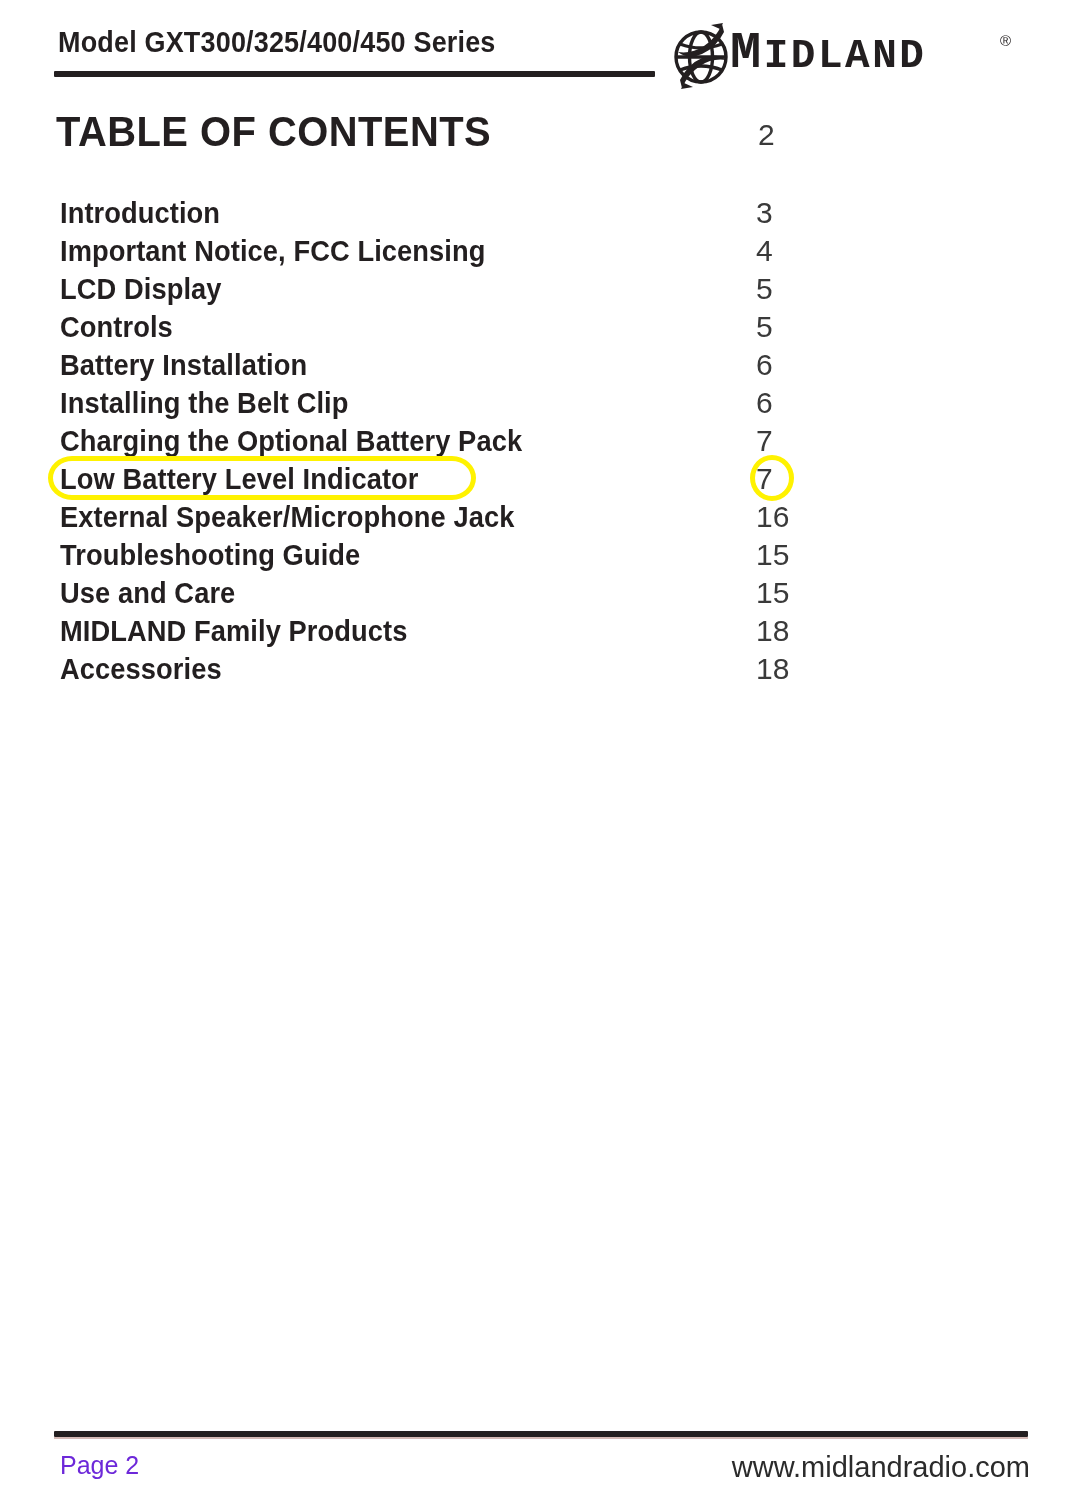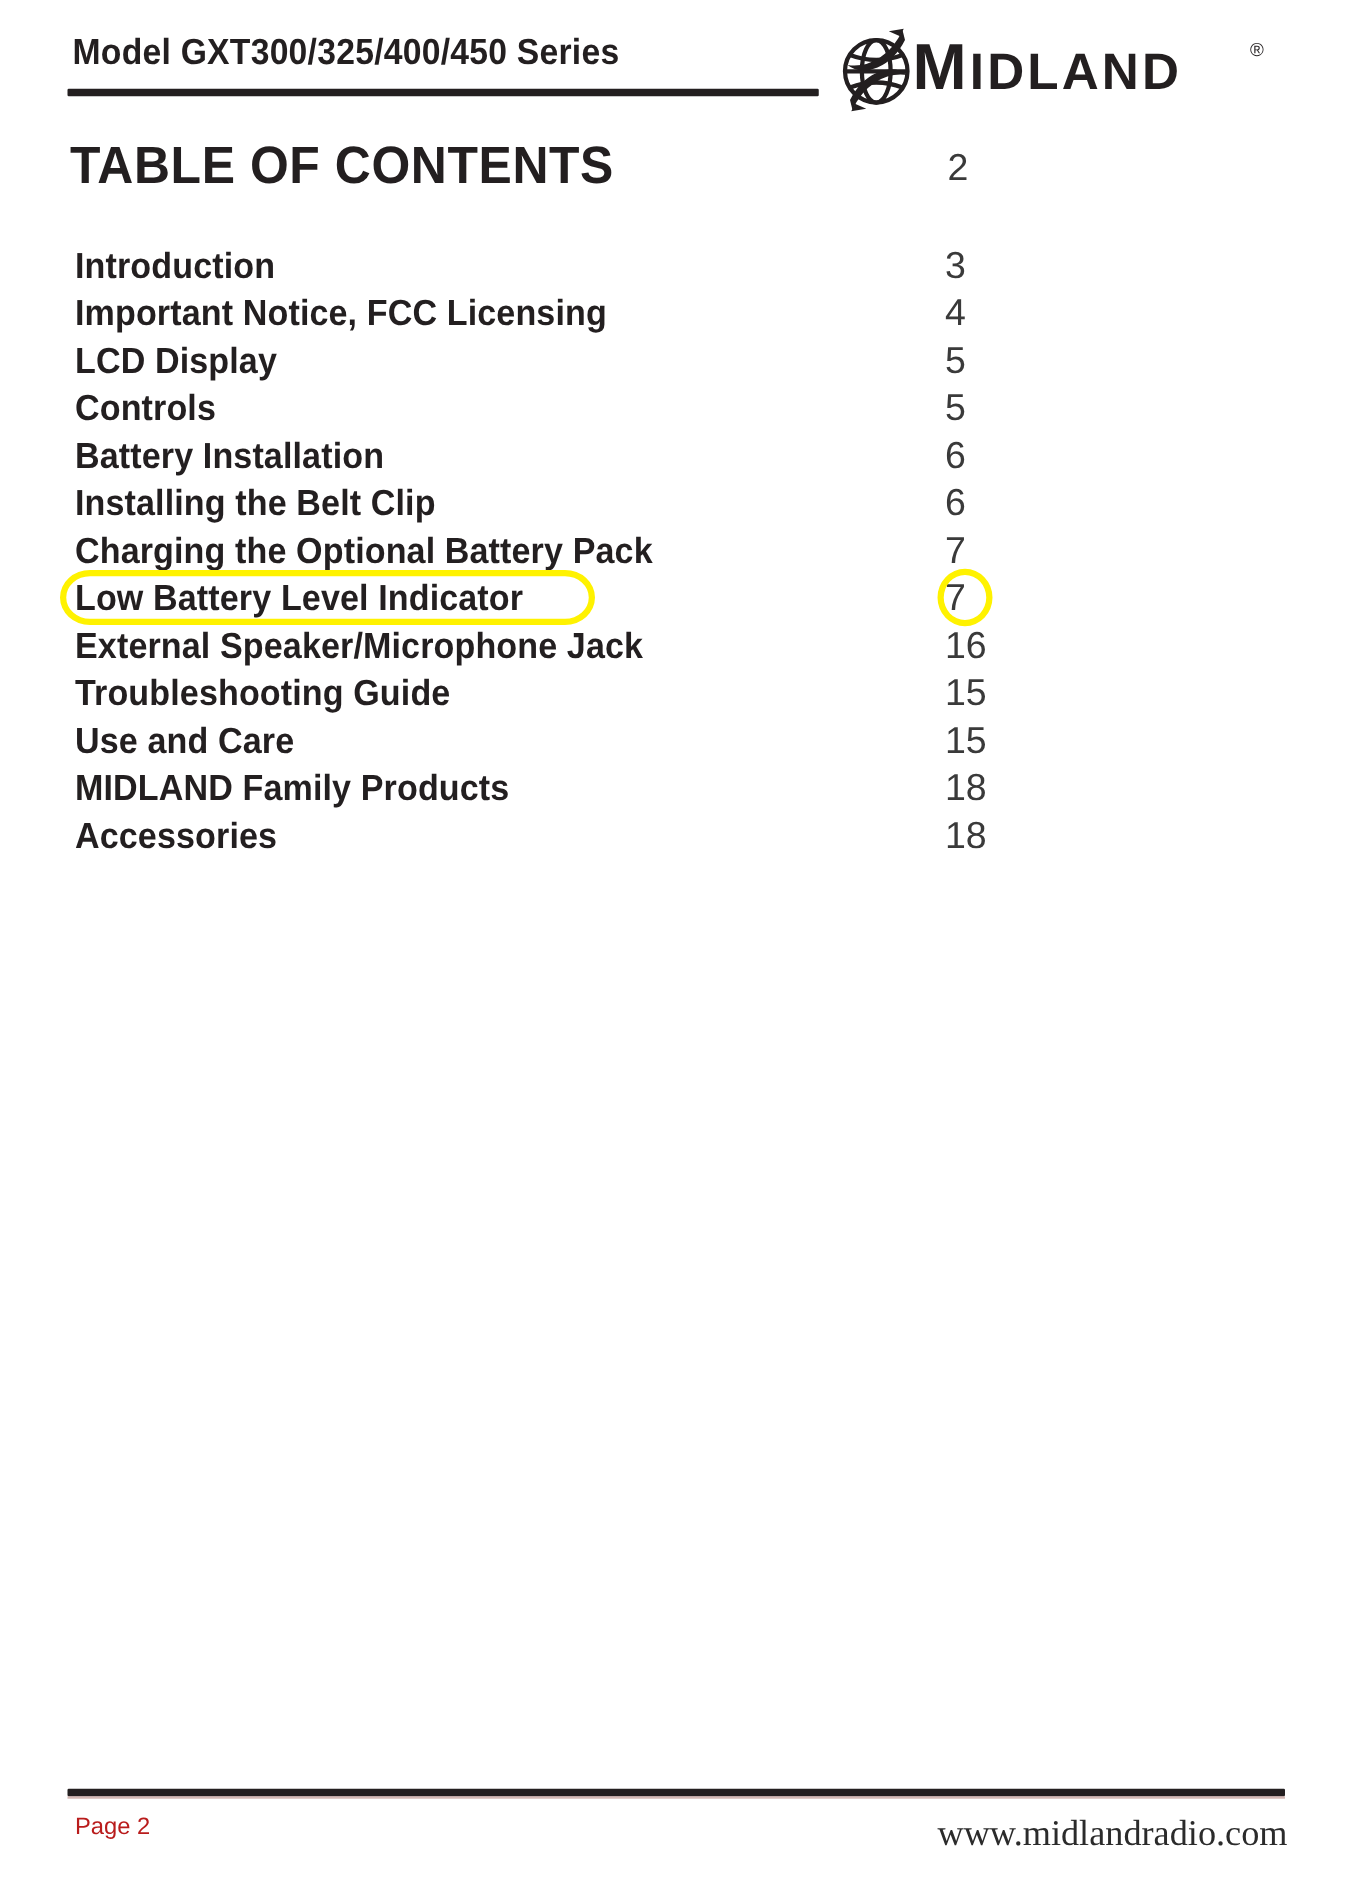--- a/index.html
+++ b/index.html
@@ -66,21 +66,21 @@
     position: absolute;
     left: 0;
     top: 2px;
     width: 78px;
     height: 76px;
   }
   .logo-word {
     position: absolute;
     left: 66px;
     top: 12px;
-    font-family: Liberation Sans, sans-serif;
+    font-family: Liberation Mono, monospace;
     font-weight: 700;
     font-size: 52px;
     letter-spacing: 2.5px;
     color: #231f20;
     line-height: 52px;
     white-space: nowrap;
   }
   .logo-word .cap {
     font-size: 52px;
   }
@@ -206,30 +206,30 @@
     width: 974px;
     height: 2px;
     background: #b08078;
     opacity: 0.55;
   }
   .footer-page {
     position: absolute;
     left: 60px;
     top: 27px;
     font-family: "Liberation Sans", sans-serif;
-    font-size: 19px;
+    font-size: 25px;
     font-weight: 400;
-    color: #b91c1c;
+    color: #6d28d9;
     white-space: nowrap;
   }
   .footer-site {
     position: absolute;
     right: 50px;
     top: 27px;
-    font-family: Liberation Serif, serif;
+    font-family: Liberation Sans, sans-serif;
     font-size: 29px;
     font-weight: 400;
     color: #2b2b2b;
     white-space: nowrap;
   }
 </style>
 </head>
 <body>
 
 <div class="page">

